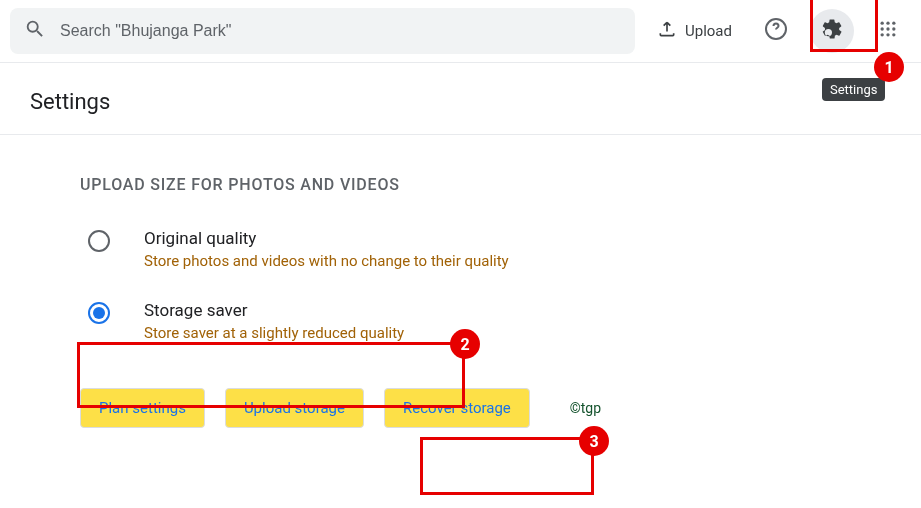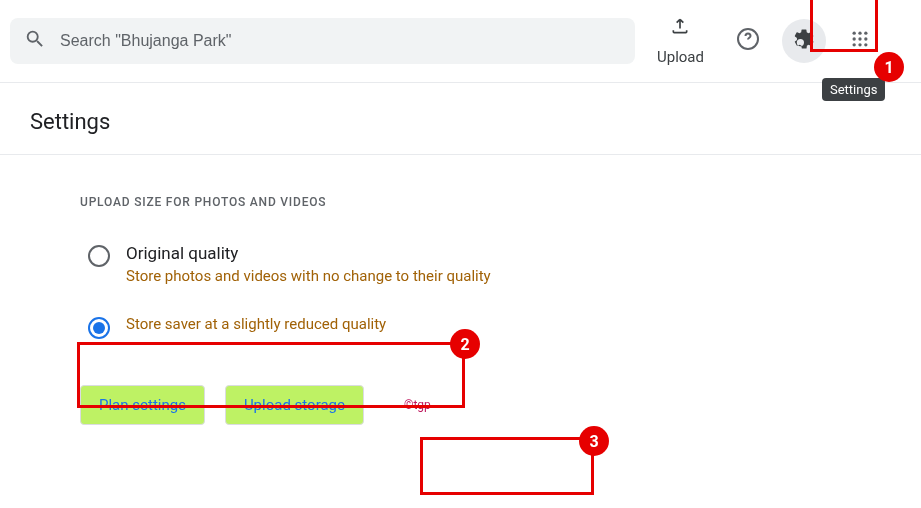--- a/index.html
+++ b/index.html
@@ -1,39 +1,39 @@
 <!DOCTYPE html>
 <html><head>
   <meta charset="utf-8">
   <style>
     * { box-sizing: border-box; margin: 0; padding: 0; }
     body { font-family: 'Google Sans', Roboto, Arial, sans-serif; background: #fff; width: 921px; height: 508px; position: relative; overflow: hidden; }
     .header { display: flex; align-items: center; padding: 8px 10px; gap: 12px; }
     .search-box { flex: 1; background: #f1f3f4; border-radius: 8px; display: flex; align-items: center; padding: 10px 14px; gap: 14px; max-width: 625px; }
     .search-box input { border: none; background: transparent; font-size: 16px; color: #5f6368; outline: none; width: 100%; }
     .search-box input::placeholder { color: #5f6368; }
-    .upload-btn { display: flex; align-items: center; gap: 8px; padding: 8px 10px; cursor: pointer; color: #3c4043; font-size: 15px; flex-direction: column; }
+    .upload-btn { display: flex; align-items: center; gap: 8px; padding: 8px 10px; cursor: pointer; color: #3c4043; font-size: 15px; }
     .icon-btn { width: 44px; height: 44px; border-radius: 50%; display: flex; align-items: center; justify-content: center; cursor: pointer; }
     .settings-btn { background: #e8eaed; }
     .highlight-box-1 { position: absolute; border: 3px solid #e60000; pointer-events: none; }
     .badge { position: absolute; width: 30px; height: 30px; border-radius: 50%; background: #e60000; color: #fff; display: flex; align-items: center; justify-content: center; font-weight: bold; font-size: 16px; z-index: 10; }
     .tooltip { position: absolute; background: #3c4043; color: #fff; padding: 4px 8px; border-radius: 4px; font-size: 13px; white-space: nowrap; }
     .page-title { font-size: 22px; color: #202124; padding: 26px 30px 20px; font-weight: 400; }
     .divider { border: none; border-top: 1px solid #e8eaed; margin: 0; }
     .section { padding: 40px 80px 0; }
-    .section-label { font-size: 12px; letter-spacing: 0.8px; color: #5f6368; font-weight: 500; margin-bottom: 28px; }
-    .radio-row { display: flex; align-items: flex-start; gap: 16px; padding: 6px 8px; margin-bottom: 18px; position: relative; }
+    .section-label { font-size: 16px; letter-spacing: 0.8px; color: #5f6368; font-weight: 500; margin-bottom: 28px; }
+    .radio-row { display: flex; align-items: flex-start; gap: 34px; padding: 6px 8px; margin-bottom: 18px; position: relative; }
     .radio-circle { width: 22px; height: 22px; border-radius: 50%; border: 2px solid #5f6368; flex-shrink: 0; margin-top: 2px; position: relative; }
     .radio-circle.selected { border-color: #1a73e8; }
     .radio-circle.selected::after { content: ''; position: absolute; width: 12px; height: 12px; background: #1a73e8; border-radius: 50%; top: 50%; left: 50%; transform: translate(-50%, -50%); }
     .radio-title { font-size: 17px; color: #202124; margin-bottom: 4px; }
     .radio-desc { font-size: 15px; color: #a16207; }
     .button-row { display: flex; gap: 20px; align-items: center; margin-top: 40px; padding-left: 0; }
-    .outline-btn { border: 1px solid #dadce0; background: #bef264; color: #1a73e8; padding: 10px 18px; border-radius: 4px; font-size: 15px; cursor: pointer; font-family: inherit; }
-    .copyright { color: #be185d; font-size: 12px; margin-left: 20px; }
+    .outline-btn { border: 1px solid #dadce0; background: #fde047; color: #1a73e8; padding: 10px 18px; border-radius: 4px; font-size: 15px; cursor: pointer; font-family: inherit; }
+    .copyright { color: #14532d; font-size: 14px; margin-left: 20px; }
     .hb-settings { top: -4px; left: 810px; width: 68px; height: 56px; }
     .hb-storage { top: 342px; left: 77px; width: 388px; height: 66px; }
     .hb-recover { top: 437px; left: 420px; width: 174px; height: 58px; }
   </style>
 </head>
 <body>
 
 <div class="header">
   <div class="search-box">
     <span>
@@ -96,27 +96,29 @@
     <div class="radio-circle"></div>
     <div>
       <div class="radio-title">Original quality</div>
       <div class="radio-desc">Store photos and videos with no change to their quality</div>
     </div>
   </div>
 
   <div class="radio-row">
     <div class="radio-circle selected"></div>
     <div>
+      <div class="radio-title">Storage saver</div>
       <div class="radio-desc">Store saver at a slightly reduced quality</div>
     </div>
   </div>
 
   <div class="button-row">
     <button class="outline-btn">Plan settings</button>
     <button class="outline-btn">Upload storage</button>
+    <button class="outline-btn">Recover storage</button>
     <span class="copyright">©tgp</span>
   </div>
 </div>
 
 <div class="highlight-box-1 hb-settings"></div>
 <div class="badge" style="top:52px; left:874px;">1</div>
 <div class="tooltip" style="top:78px; left:822px;">Settings</div>
 
 <div class="highlight-box-1 hb-storage"></div>
 <div class="badge" style="top:329px; left:450px;">2</div>

